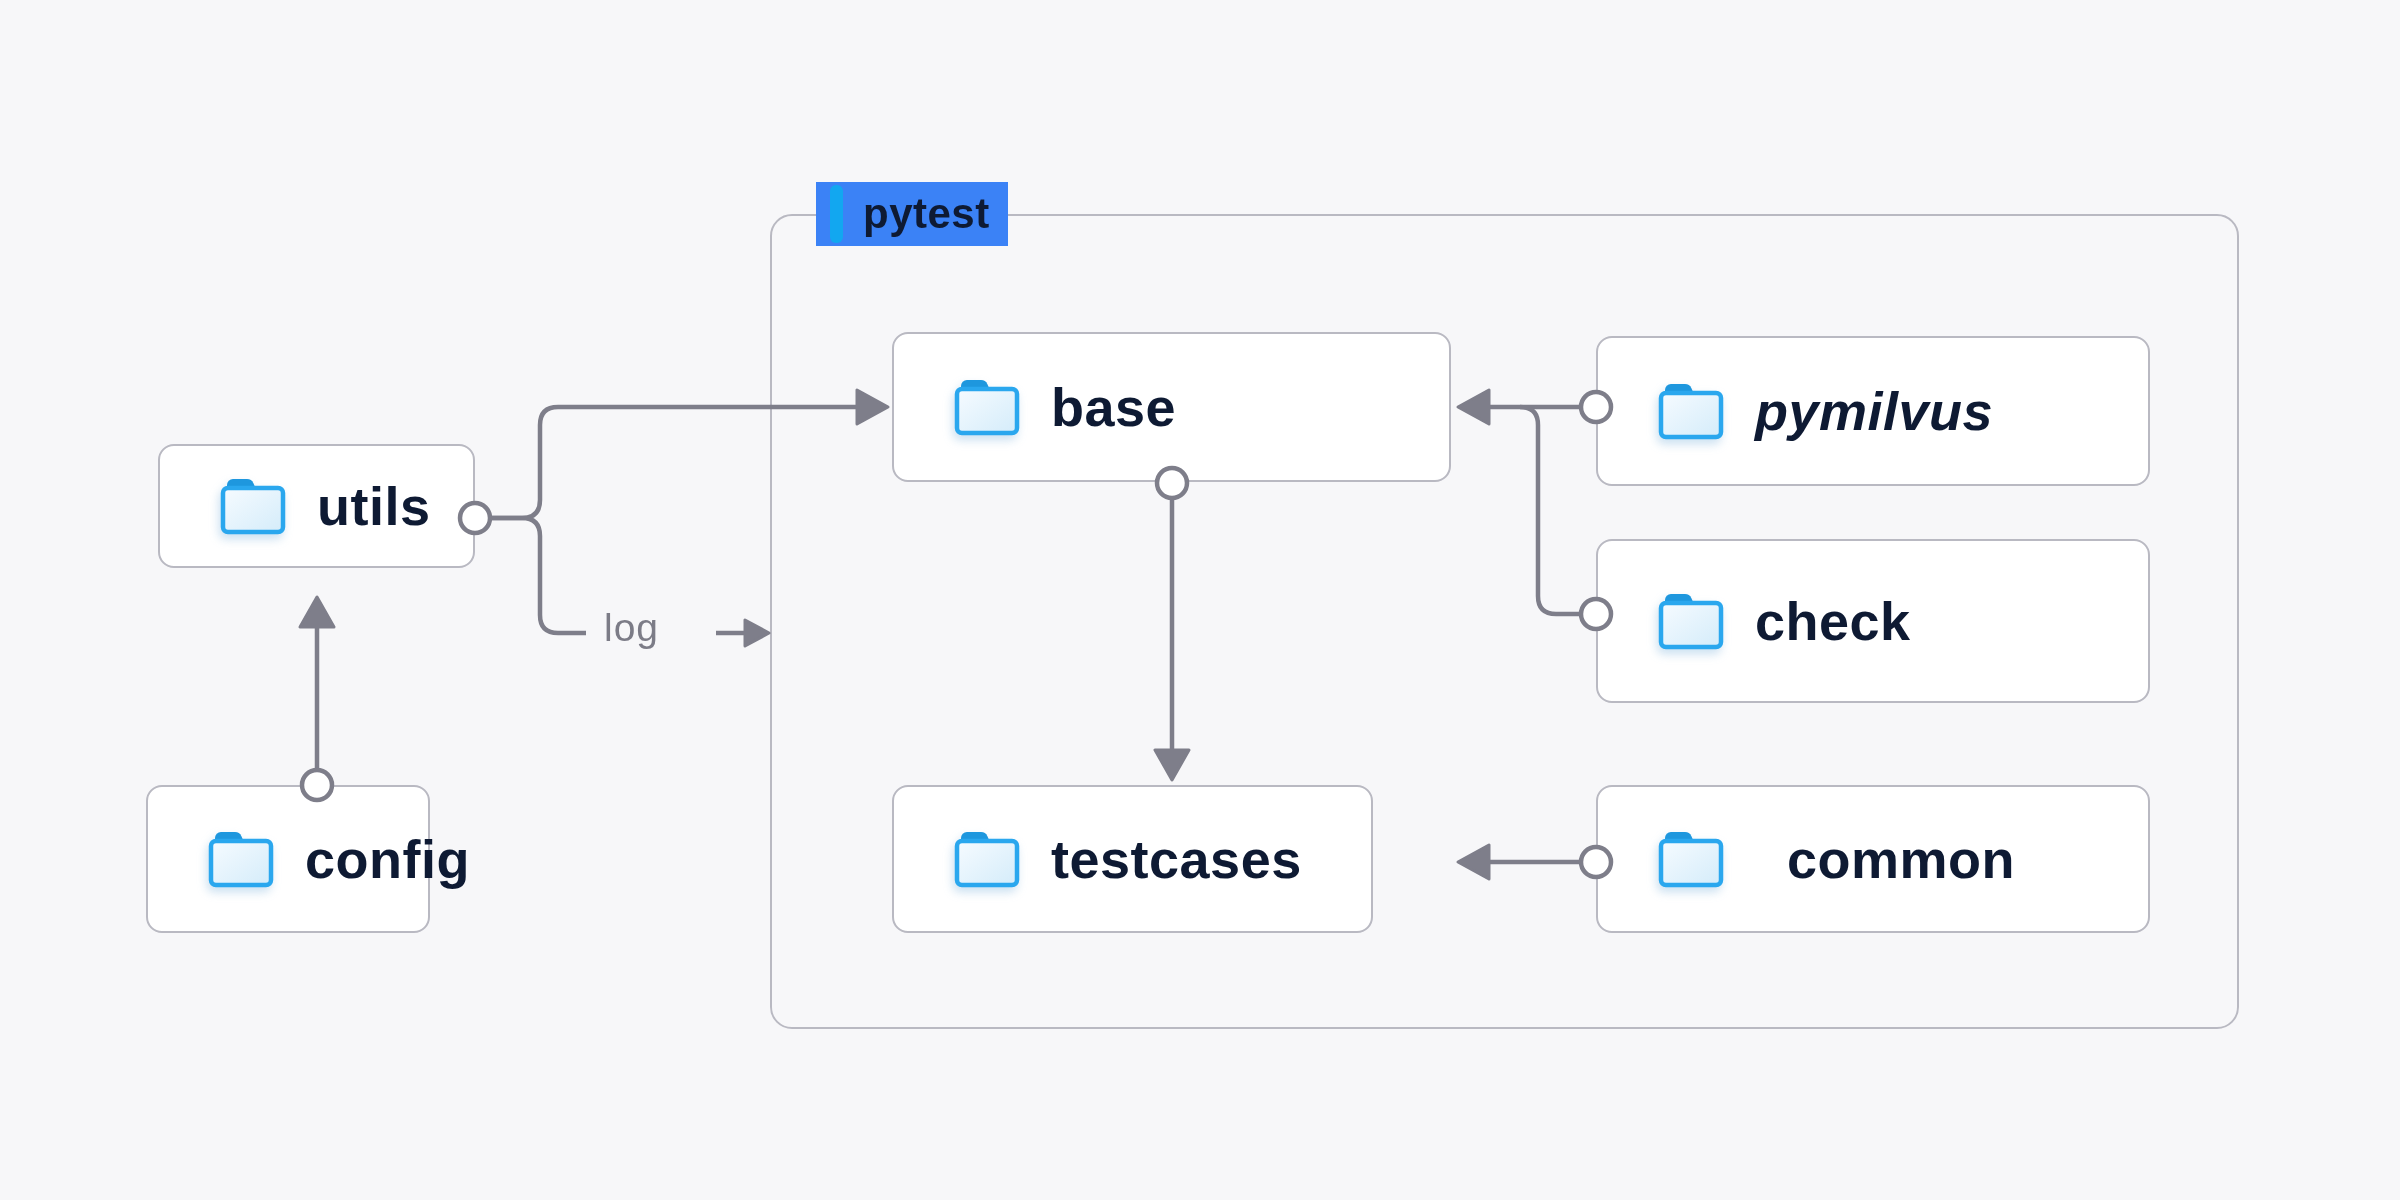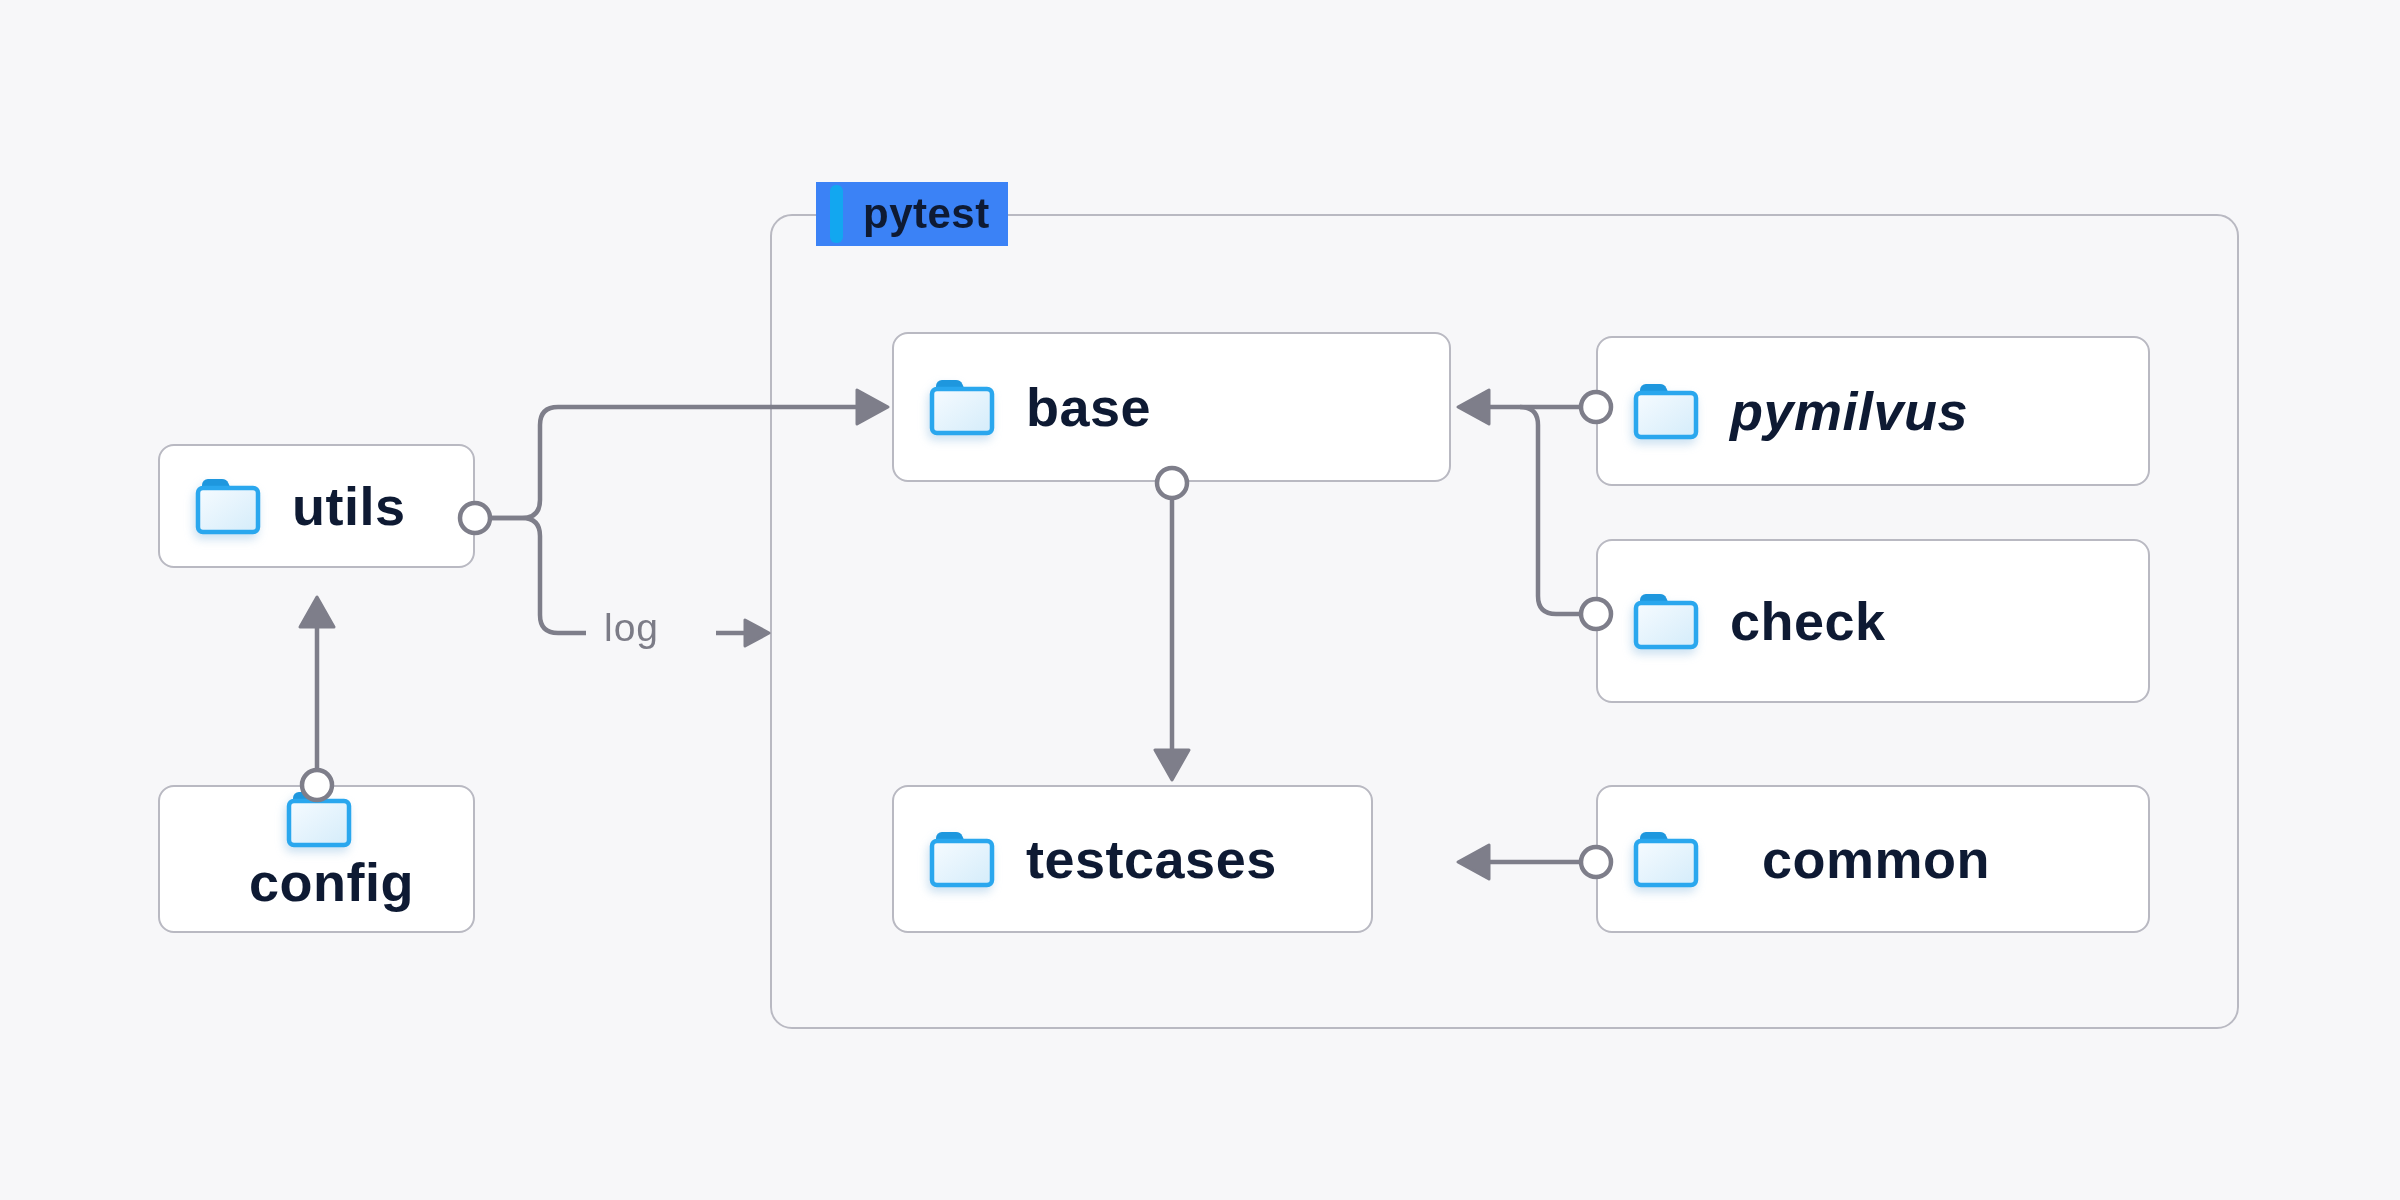--- a/index.html
+++ b/index.html
@@ -53,39 +53,39 @@
 
   
   .node {
     position: absolute;
     background: #ffffff;
     border: 2.5px solid #b9b9c2;
     border-radius: 16px;
     box-sizing: border-box;
     display: flex;
     align-items: center;
-    padding-left: 30px;
+    padding-left: 55px;
     z-index: 2;
   }
   .node .folder-icon {
     width: 76px; height: 64px;
     margin-right: 26px;
     flex: 0 0 auto;
     filter: drop-shadow(-2px 5px 5px rgba(110, 170, 215, 0.35));
   }
   .node .node-label {
     font-size: 54px;
     font-weight: 700;
     color: #0e1a33;
     letter-spacing: 0.5px;
     white-space: nowrap;
   }
 
   .n-utils     { left: 158px;  top: 444px; width: 317px; height: 124px; }
-  .n-config    { left: 158px;  top: 785px; width: 317px; height: 148px; flex-direction: column; }
+  .n-config    { left: 146px;  top: 785px; width: 284px; height: 148px; }
   .n-base      { left: 892px;  top: 332px; width: 559px; height: 150px; }
   .n-pymilvus  { left: 1596px; top: 336px; width: 554px; height: 150px; font-style: italic; }
   .n-check     { left: 1596px; top: 539px; width: 554px; height: 164px; }
   .n-testcases { left: 892px;  top: 785px; width: 481px; height: 148px; }
   .n-common    { left: 1596px; top: 785px; width: 554px; height: 148px; gap: 32px; }
 
   
   .edge-label {
     position: absolute;
     left: 604px; top: 606px;

